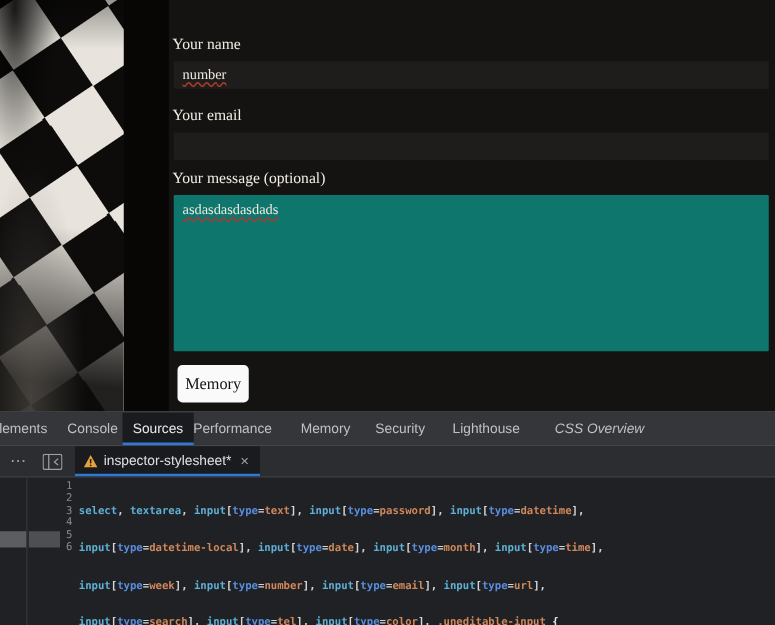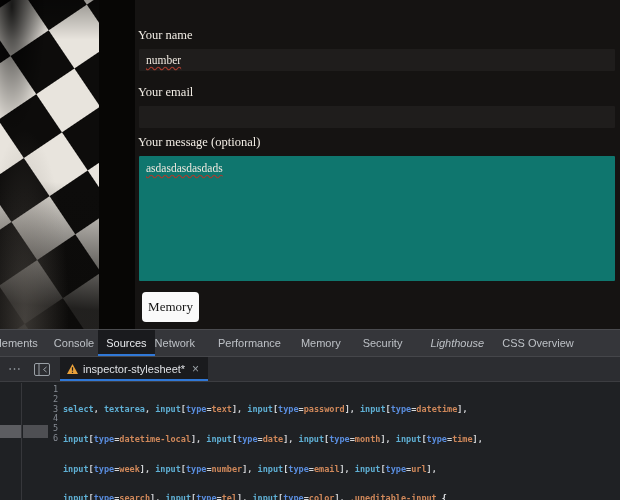--- a/index.html
+++ b/index.html
@@ -113,21 +113,20 @@
       <button class="submit">Memory</button>
     </div>
   </div>
 
   <div class="devtools">
 
     <div class="tabbar">
       <div class="tab">Elements</div>
       <div class="tab">Console</div>
       <div class="tab selected">Sources</div>
-      <div class="tab">Network</div>
       <div class="tab">Performance</div>
       <div class="tab">Memory</div>
       <div class="tab">Security</div>
       <div class="tab">Lighthouse</div>
       <div class="tab">
         <span>CSS Overview</span>
 
       </div>
     </div>
 

